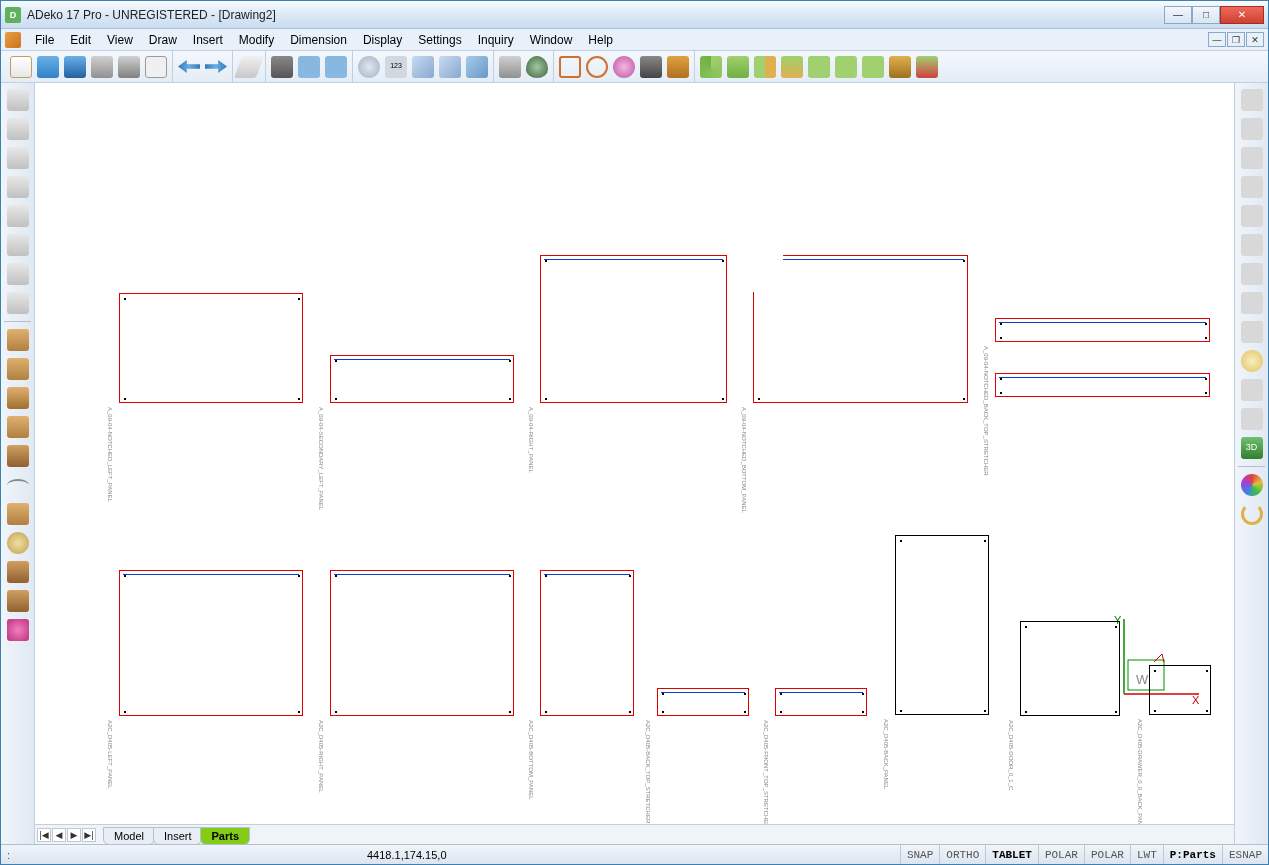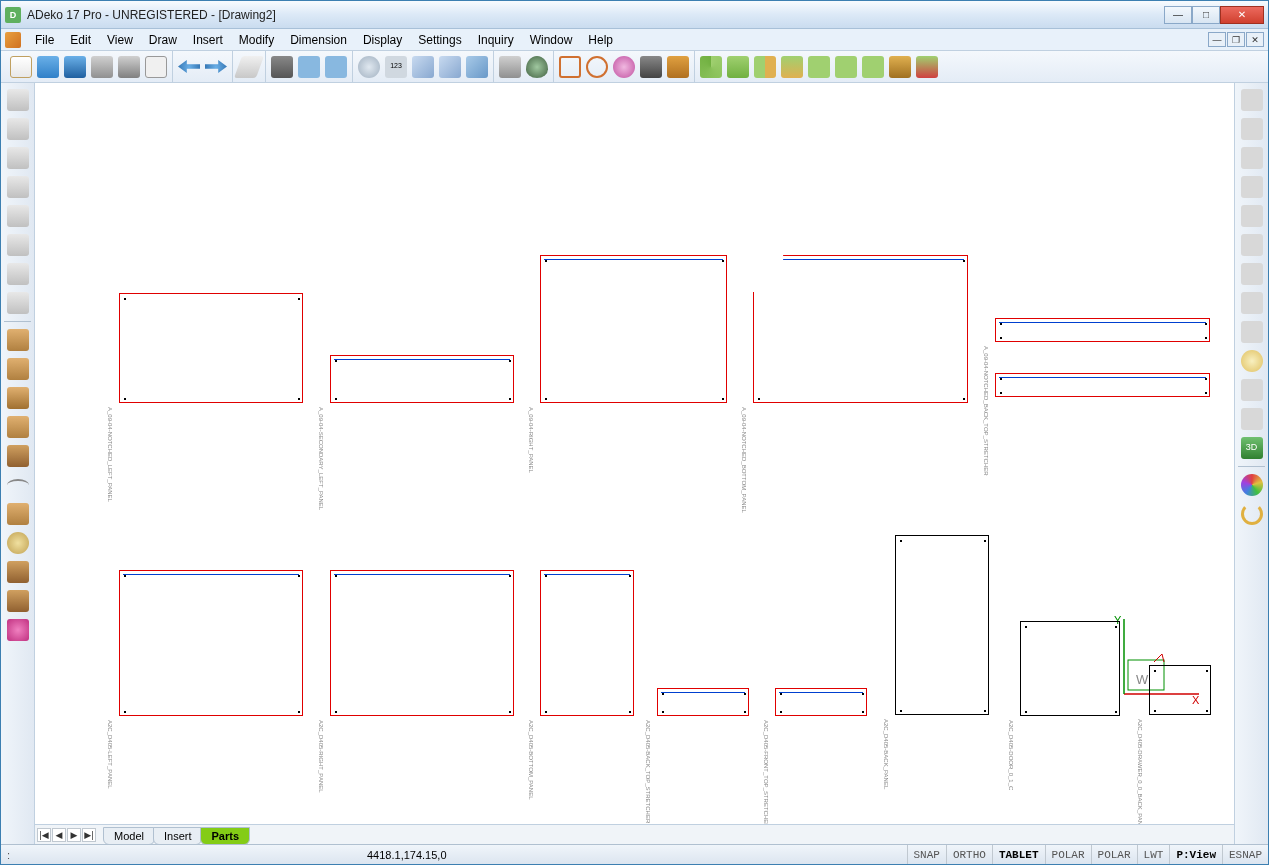--- a/index.html
+++ b/index.html
@@ -481,17 +481,17 @@
     <div class="status-left">:</div>
     <div class="status-coord">4418.1,174.15,0</div>
     <div class="status-spacer"></div>
     <div id="toggle-host" style="display:flex; height:100%;">
         <div class="status-toggle">SNAP</div>
         <div class="status-toggle">ORTHO</div>
         <div class="status-toggle active">TABLET</div>
         <div class="status-toggle">POLAR</div>
         <div class="status-toggle">POLAR</div>
         <div class="status-toggle">LWT</div>
-        <div class="status-toggle active">P:View</div>
+        <div class="status-toggle active">P:Parts</div>
         <div class="status-toggle">ESNAP</div>
       </div>
   </div>
 </div>
 
 </body></html>

